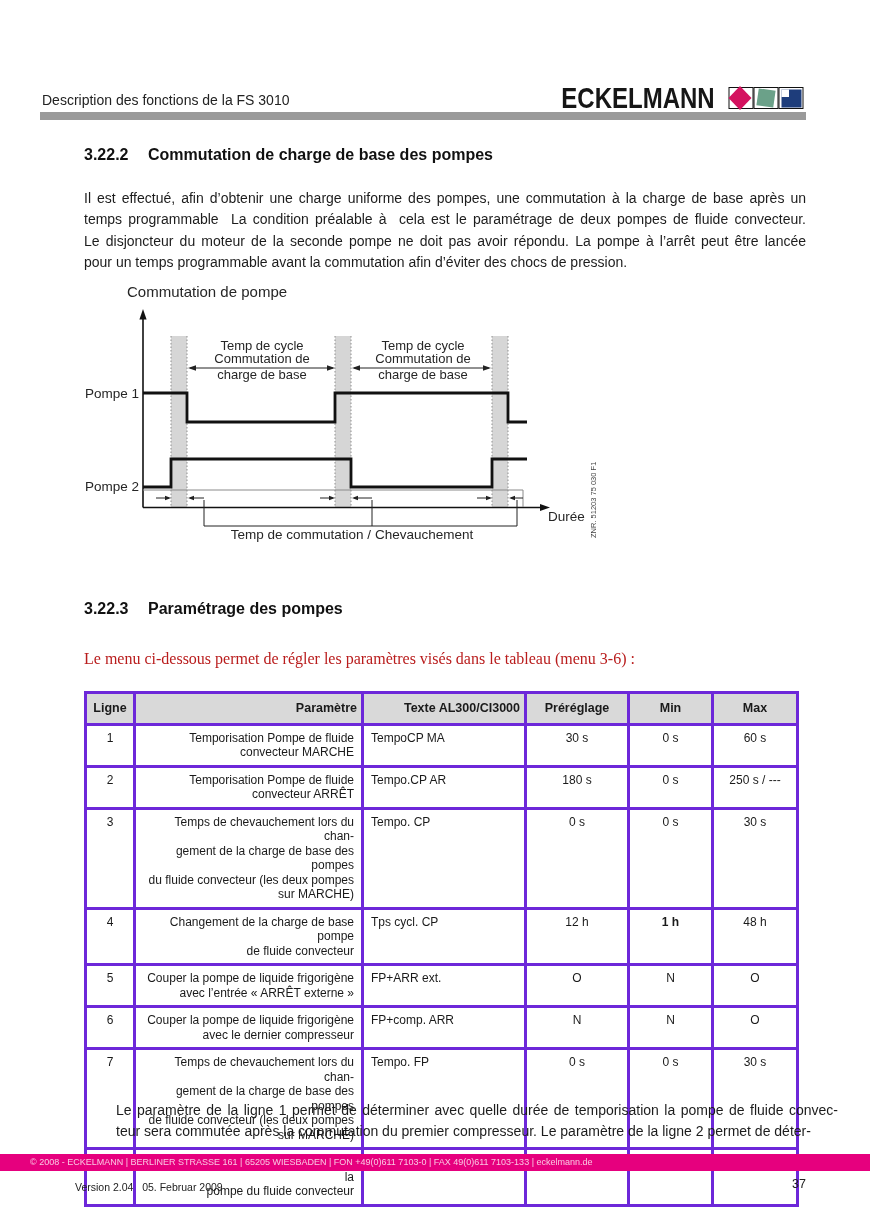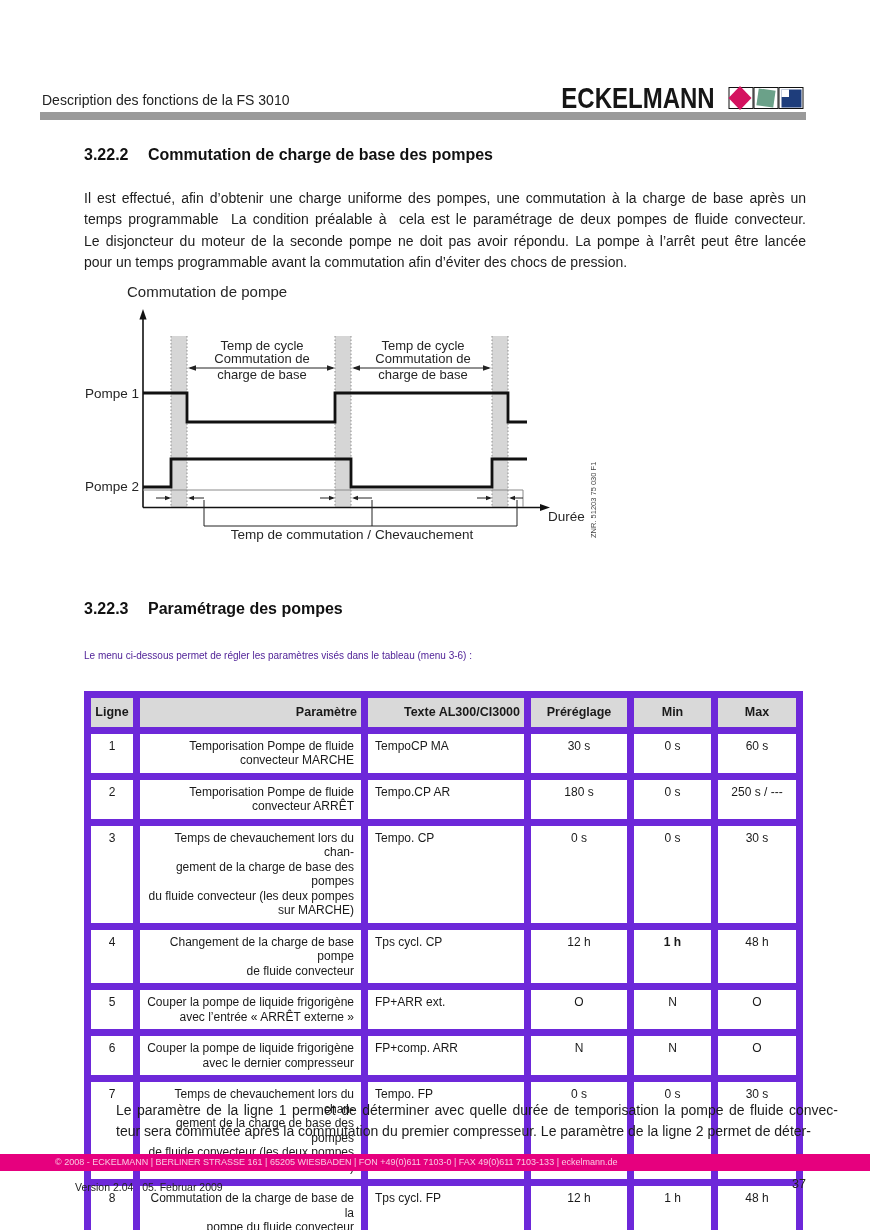--- a/index.html
+++ b/index.html
@@ -17,43 +17,43 @@
   .sec-head{position:absolute;left:84px;font-size:16px;font-weight:bold;color:#111;white-space:nowrap;}
   .sec-head .sec-num{display:inline-block;min-width:64px;}
   #sec1-head{top:146px;}
   #sec2-head{top:600px;}
 
   .para{position:absolute;left:84px;width:722px;font-size:14px;line-height:21.4px;color:#1c1c1c;}
   #para1{top:188px;}
   #closing{top:1100px;margin-left:32px;}
   .pline{text-align:justify;text-align-last:justify;}
   .pline.last{text-align-last:auto;}
-  #intro{position:absolute;left:84px;top:650px;font-size:10px;color:#4c1d95;}
+  #intro{position:absolute;left:84px;top:650px;font-size:16px;color:#b91c1c;font-family:Liberation Serif, serif;}
 
   .diagram{position:absolute;left:80px;top:278px;width:540px;height:290px;}
   .diagram svg{display:block;}
   .diag-text{fill:#262626;}
 
   
   .tablewrap{position:absolute;left:84px;top:691px;}
   table.ptable{border-collapse:collapse;table-layout:fixed;width:712px;font-size:12px;color:#1a1a1a;}
-  .ptable th,.ptable td{border:7px solid #6d28d9;vertical-align:top;line-height:14.5px;}
+  .ptable th,.ptable td{border:3px solid #6d28d9;vertical-align:top;line-height:14.5px;}
   .ptable th{background:#d9d9d9;font-size:12.5px;font-weight:bold;padding:7px 4px;text-align:center;}
   .ptable th.h-left{text-align:right;padding-left:8px;}
   .ptable td{padding:5px 7px;}
   .cell-num{text-align:center;padding-left:2px;padding-right:2px;padding-top:6px;}
   .cell-param{text-align:right;white-space:pre-line;}
   .cell-text{text-align:left;}
   .cell-val{text-align:center;}
   .bold{font-weight:bold;}
 
   
   .footbar{position:absolute;left:0;top:1154px;width:870px;height:17px;background:#e6007e;
            font-size:9px;line-height:17px;color:rgba(255,255,255,0.78);
-           padding-left:55px;box-sizing:border-box;white-space:nowrap;}
+           padding-left:30px;box-sizing:border-box;white-space:nowrap;}
   .version{position:absolute;left:75px;top:1181px;font-size:10.5px;color:#222;white-space:pre;}
   .pagenum{position:absolute;left:760px;top:1177px;width:46px;text-align:right;font-size:12.5px;color:#222;}
 </style>
 </head>
 <body>
 
 <div class="page">
 
   <div class="brand">
     <span class="brand-text">ECKELMANN</span>

